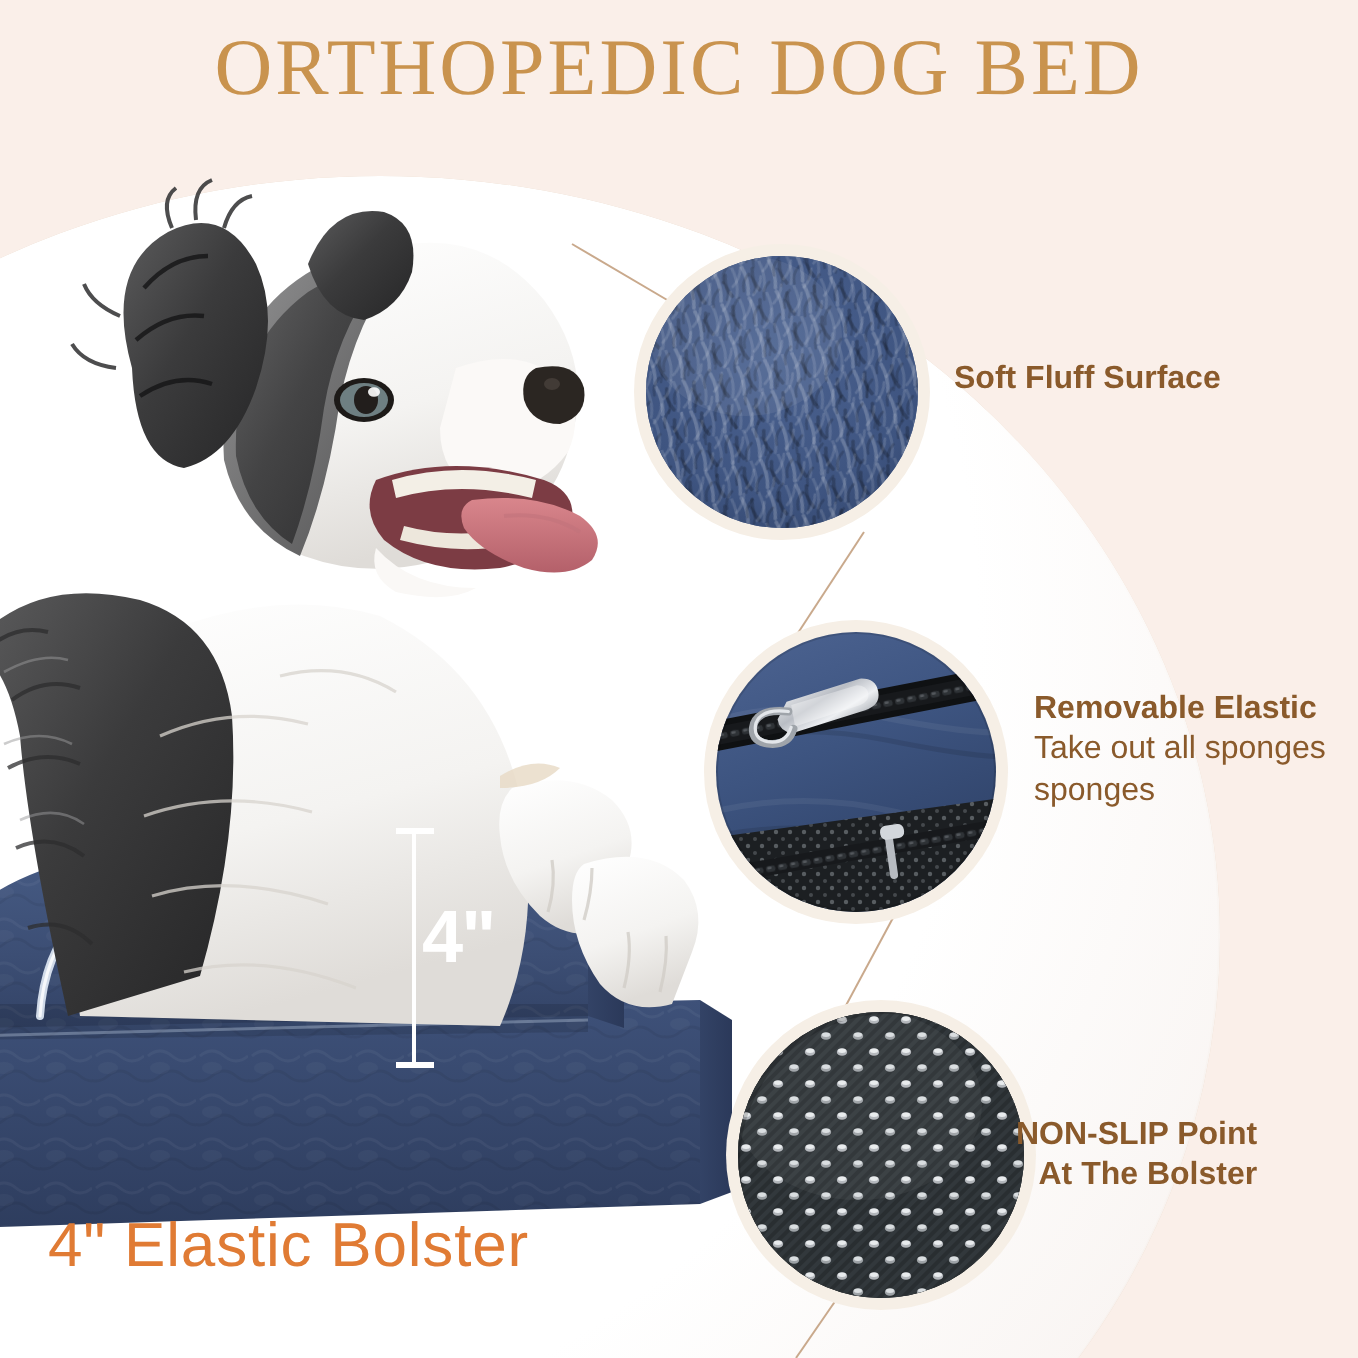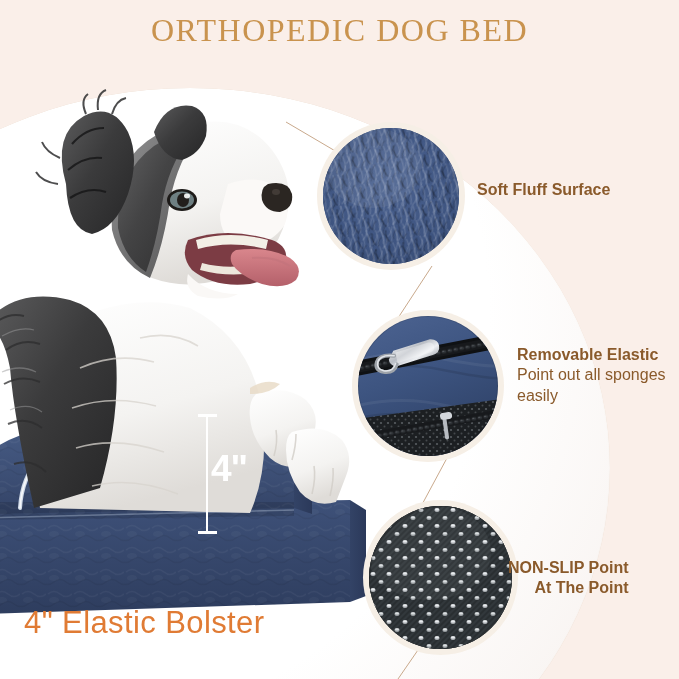--- a/index.html
+++ b/index.html
@@ -23,21 +23,21 @@
   .title-bar {
     position: absolute;
     left: 0;
     top: 14px;
     width: 679px;
     text-align: center;
     z-index: 30;
   }
   .title-bar .title {
     font-family: "Liberation Serif", "DejaVu Serif", serif;
-    font-size: 32px;
+    font-size: 40px;
     letter-spacing: 1.5px;
     color: #C9934E;
     font-weight: 400;
     line-height: 1;
     white-space: nowrap;
   }
 
   
   .white-oval {
     position: absolute;
@@ -520,21 +520,21 @@
       </div>
     </div>
   </div>
 
   <div class="feature-label" id="label-fluff">
     <div class="headline">Soft Fluff Surface</div>
   </div>
 
   <div class="feature-label" id="label-zipper">
     <div class="headline">Removable Elastic</div>
-    <div class="sub">Point out all sponges easily</div>
+    <div class="sub">Take out all sponges sponges</div>
   </div>
 
   <div class="feature-label" id="label-nonslip">
     <div class="headline">NON-SLIP Point</div>
-    <div class="headline">At The Point</div>
+    <div class="headline">At The Bolster</div>
   </div>
 
 </div>
 
 </body></html>

